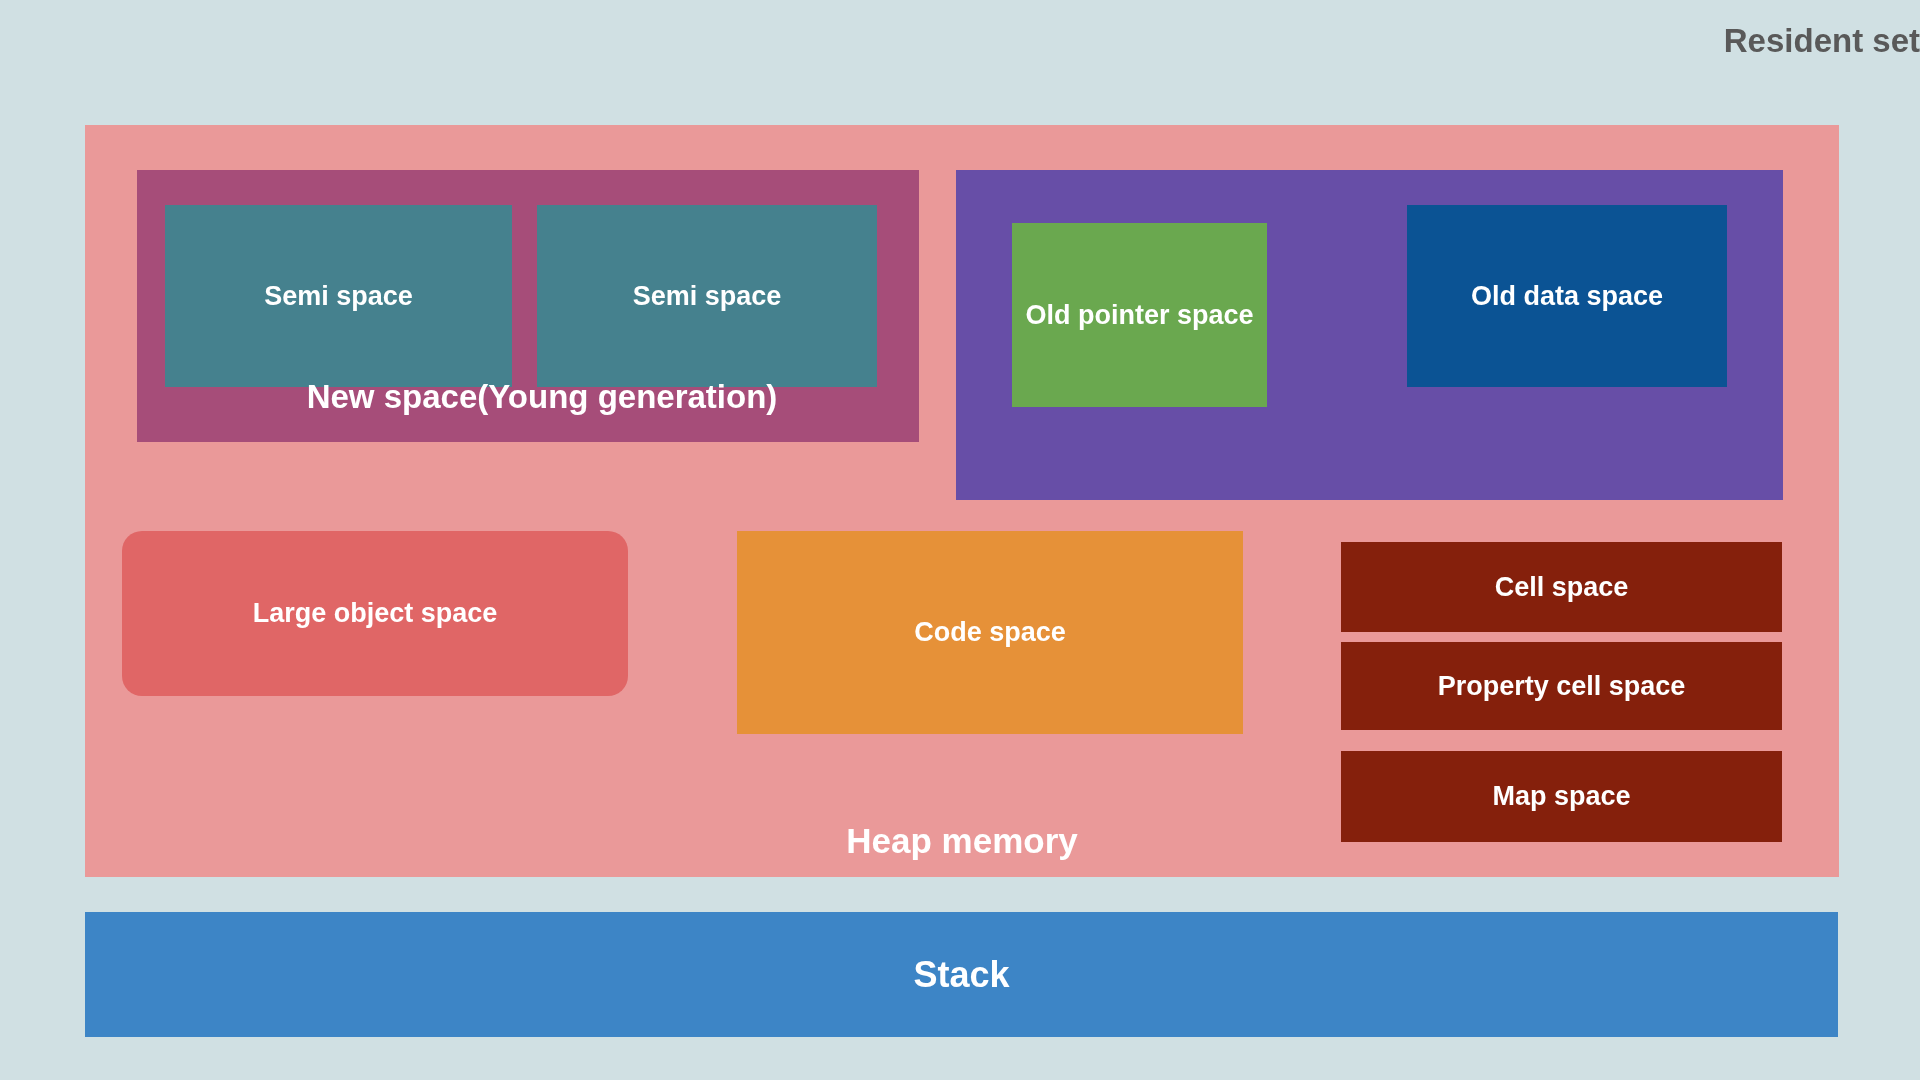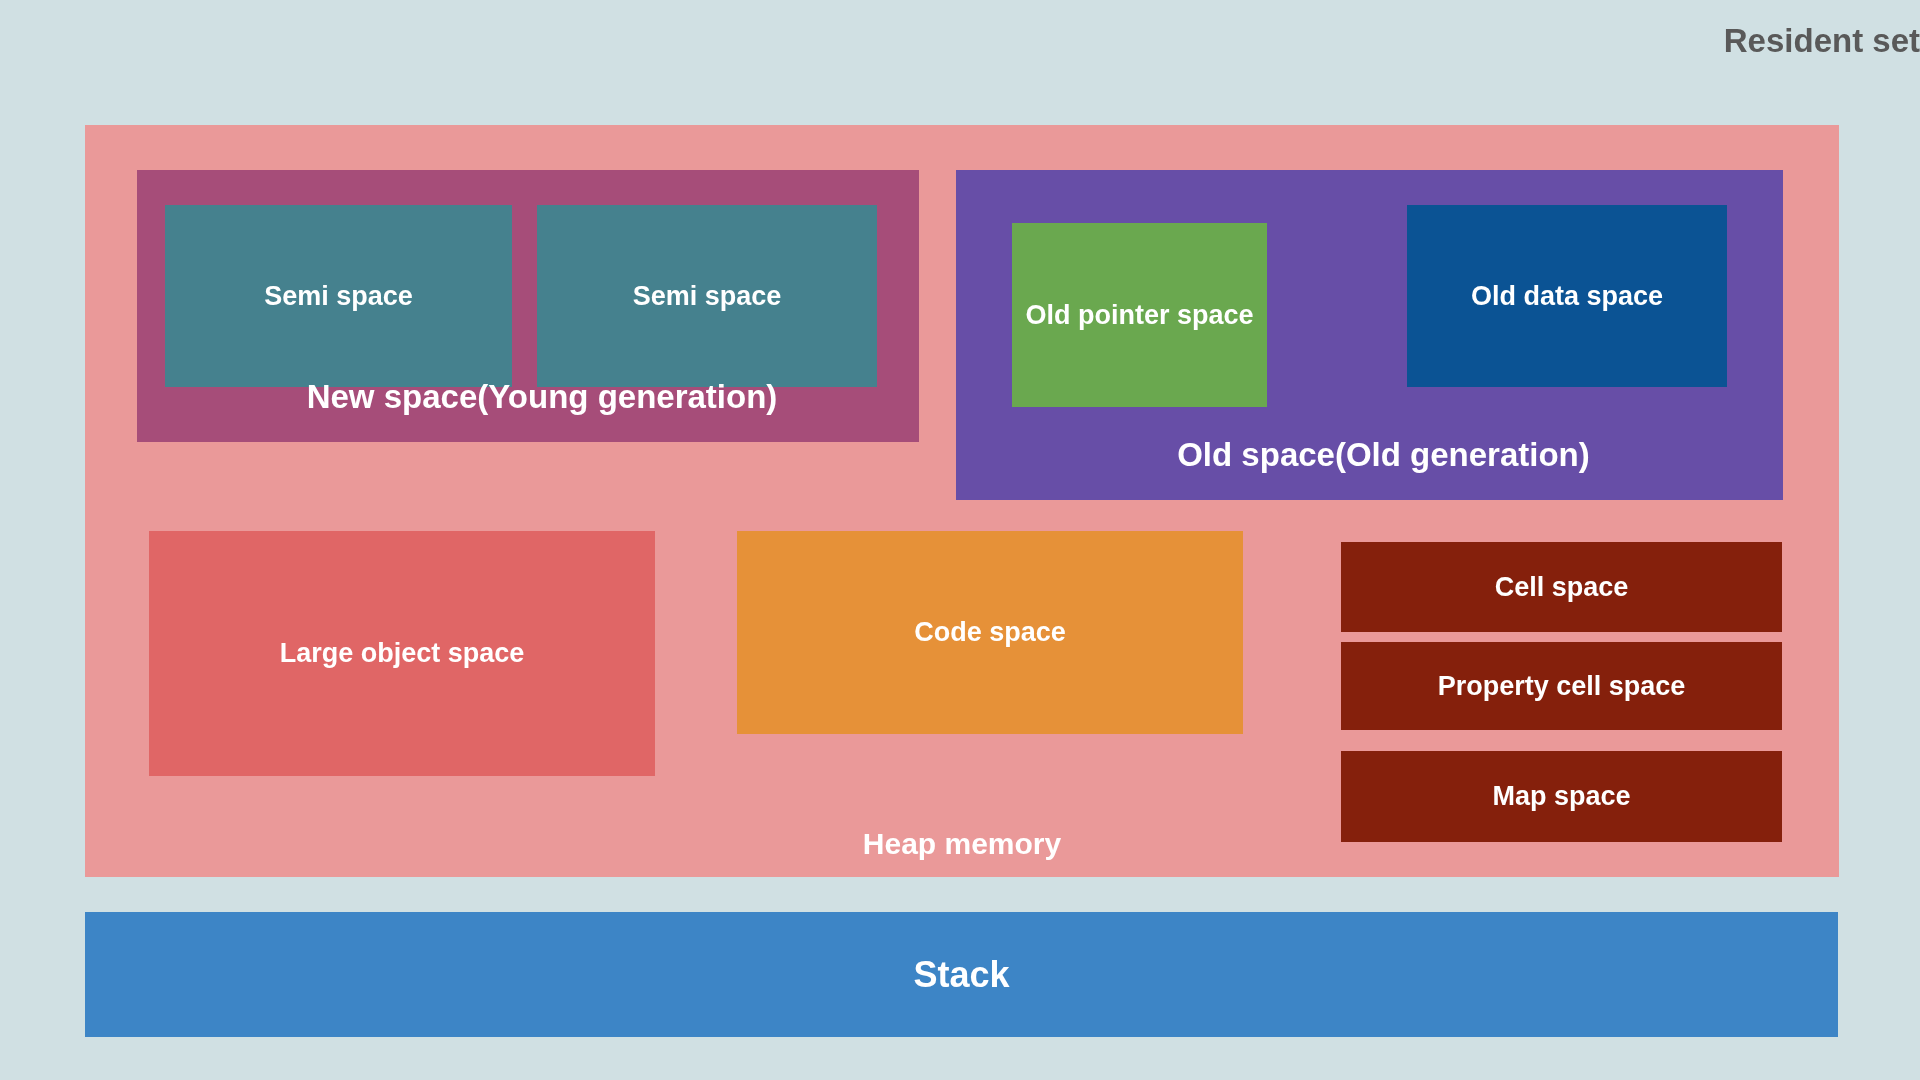--- a/index.html
+++ b/index.html
@@ -46,29 +46,29 @@
     font-weight: bold;
   }
   
   .heap          { left: 85px;  top: 125px; width: 1754px; height: 752px; }
   .new-space     { left: 52px;  top: 45px;  width: 782px;  height: 272px; }
   .old-space     { left: 871px; top: 45px;  width: 827px;  height: 330px; }
   .semi-1        { left: 28px;  top: 35px;  width: 347px;  height: 182px; }
   .semi-2        { left: 400px; top: 35px;  width: 340px;  height: 182px; }
   .old-pointer   { left: 56px;  top: 33px;  width: 255px;  height: 184px; margin-top: 20px; }
   .old-data      { left: 451px; top: 35px;  width: 320px;  height: 182px; }
-  .large-object  { left: 64px;  top: 406px; width: 506px;  height: 245px; }
+  .large-object  { left: 37px;  top: 406px; width: 506px;  height: 165px; border-radius: 20px; }
   .code-space    { left: 652px; top: 406px; width: 506px;  height: 203px; }
   .cell-space    { left: 1256px; top: 405px; width: 441px; height: 90px; margin-top: 12px; }
   .prop-cell     { left: 1256px; top: 517px; width: 441px; height: 88px; }
   .map-space     { left: 1256px; top: 626px; width: 441px; height: 91px; }
   .stack         { left: 85px;  top: 912px; width: 1753px; height: 125px; }
 
   .gen-label  { bottom: 26px; font-size: 33px; padding-left: 28px; }
-  .heap-label { bottom: 16px; font-size: 30px; }
+  .heap-label { bottom: 16px; font-size: 35px; }
   .stack .label-center { font-size: 36px; }
 </style>
 </head>
 <body>
 
 <div class="canvas">
 
   <div class="abs title">Resident set</div>
 
   <div class="box heap" style="background-color: rgb(234, 153, 153);">
@@ -83,21 +83,20 @@
       <div class="label-bottom gen-label">New space(Young generation)</div>
     </div>
 
     <div class="box old-space" style="background-color: rgb(103, 78, 167);">
       <div class="box old-pointer" style="background-color: rgb(106, 168, 79);">
         <div class="label-center">Old pointer space</div>
       </div>
       <div class="box old-data" style="background-color: rgb(11, 83, 148);">
         <div class="label-center">Old data space</div>
       </div>
-      <div class="label-bottom gen-label">Old space(Old generation)</div>
     </div>
 
     <div class="box large-object" style="background-color: rgb(224, 102, 102);">
       <div class="label-center">Large object space</div>
     </div>
 
     <div class="box code-space" style="background-color: rgb(230, 145, 56);">
       <div class="label-center">Code space</div>
     </div>
 

